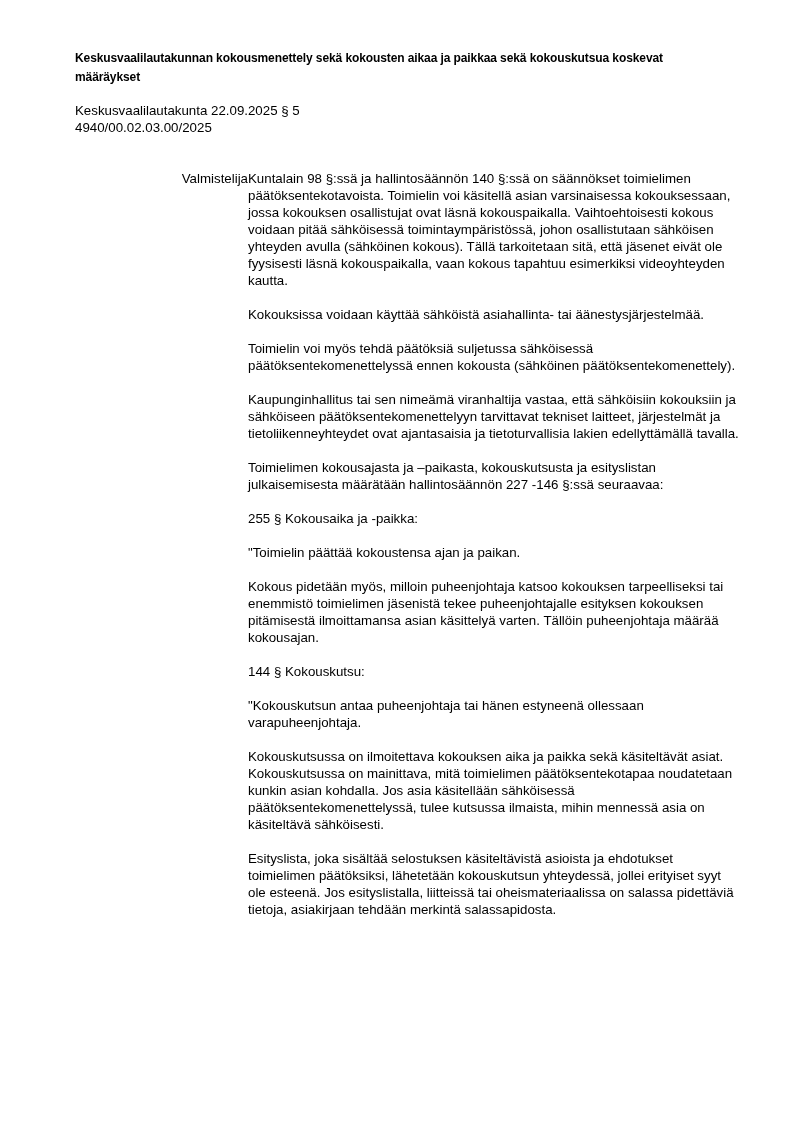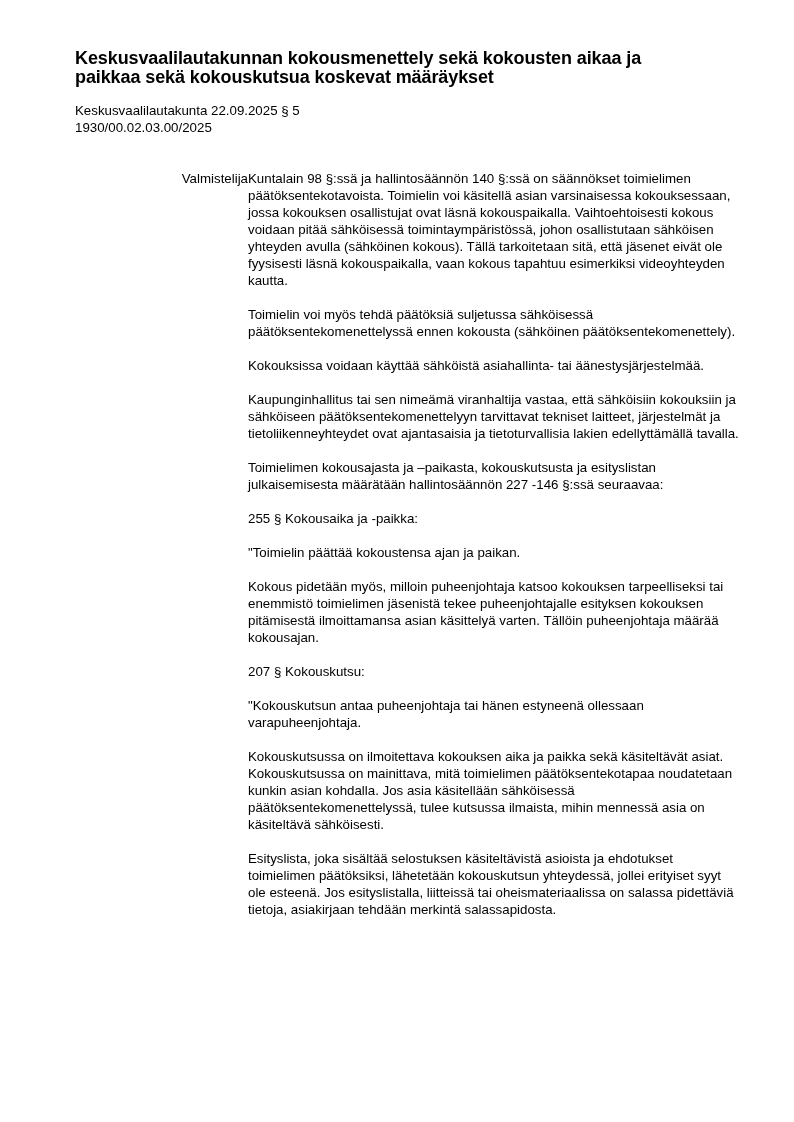--- a/index.html
+++ b/index.html
@@ -14,21 +14,21 @@
     background: #ffffff;
     box-sizing: border-box;
     padding: 49px 0 0 75px;
     color: #000000;
     font-family: "Liberation Sans", "DejaVu Sans", sans-serif;
     font-size: 13.3px;
     line-height: 17px;
     overflow: hidden;
   }
   .doc-title {
-    font-size: 18px;
+    font-size: 12px;
     line-height: 19px;
     font-weight: bold;
     margin: 0 0 15px 0;
     width: 592px;
     letter-spacing: -0.1px;
   }
   .meta-block {
     margin: 0 0 34px 0;
   }
   .meta-block div {
@@ -56,46 +56,46 @@
 </style>
 </head>
 <body>
 
 <div class="page">
 
   <h1 class="doc-title">Keskusvaalilautakunnan kokousmenettely sekä kokousten aikaa ja paikkaa sekä kokouskutsua koskevat määräykset</h1>
 
   <div class="meta-block">
     <div>Keskusvaalilautakunta 22.09.2025 § 5</div>
-    <div>1930/00.02.03.00/2025</div>
+    <div>4940/00.02.03.00/2025</div>
   </div>
 
   <div class="content-row">
     <div class="label-col">Valmistelija</div>
 
     <div class="body-col">
 
       <p>Kuntalain 98 §:ssä ja hallintosäännön 140 §:ssä on säännökset toimielimen päätöksentekotavoista. Toimielin voi käsitellä asian varsinaisessa kokouksessaan, jossa kokouksen osallistujat ovat läsnä kokouspaikalla. Vaihtoehtoisesti kokous voidaan pitää sähköisessä toimintaympäristössä, johon osallistutaan sähköisen yhteyden avulla (sähköinen kokous). Tällä tarkoitetaan sitä, että jäsenet eivät ole fyysisesti läsnä kokouspaikalla, vaan kokous tapahtuu esimerkiksi videoyhteyden kautta.</p>
 
+      <p>Kokouksissa voidaan käyttää sähköistä asiahallinta- tai äänestysjärjestelmää.</p>
+
       <p>Toimielin voi myös tehdä päätöksiä suljetussa sähköisessä päätöksentekomenettelyssä ennen kokousta (sähköinen päätöksentekomenettely).</p>
-
-      <p>Kokouksissa voidaan käyttää sähköistä asiahallinta- tai äänestysjärjestelmää.</p>
 
       <p>Kaupunginhallitus tai sen nimeämä viranhaltija vastaa, että sähköisiin kokouksiin ja sähköiseen päätöksentekomenettelyyn tarvittavat tekniset laitteet, järjestelmät ja tietoliikenneyhteydet ovat ajantasaisia ja tietoturvallisia lakien edellyttämällä tavalla.</p>
 
       <p>Toimielimen kokousajasta ja –paikasta, kokouskutsusta ja esityslistan julkaisemisesta määrätään hallintosäännön 227 -146 §:ssä seuraavaa:</p>
 
       <p>255 § Kokousaika ja -paikka:</p>
 
       <p>"Toimielin päättää kokoustensa ajan ja paikan.</p>
 
       <p>Kokous pidetään myös, milloin puheenjohtaja katsoo kokouksen tarpeelliseksi tai enemmistö toimielimen jäsenistä tekee puheenjohtajalle esityksen kokouksen pitämisestä ilmoittamansa asian käsittelyä varten. Tällöin puheenjohtaja määrää kokousajan.</p>
 
 
-      <p>207 § Kokouskutsu:</p>
+      <p>144 § Kokouskutsu:</p>
 
       <p>"Kokouskutsun antaa puheenjohtaja tai hänen estyneenä ollessaan varapuheenjohtaja.</p>
 
       <p>Kokouskutsussa on ilmoitettava kokouksen aika ja paikka sekä käsiteltävät asiat. Kokouskutsussa on mainittava, mitä toimielimen päätöksentekotapaa noudatetaan kunkin asian kohdalla. Jos asia käsitellään sähköisessä päätöksentekomenettelyssä, tulee kutsussa ilmaista, mihin mennessä asia on käsiteltävä sähköisesti.</p>
 
       <p>Esityslista, joka sisältää selostuksen käsiteltävistä asioista ja ehdotukset toimielimen päätöksiksi, lähetetään kokouskutsun yhteydessä, jollei erityiset syyt ole esteenä. Jos esityslistalla, liitteissä tai oheismateriaalissa on salassa pidettäviä tietoja, asiakirjaan tehdään merkintä salassapidosta.</p>
     </div>
   </div>
 
 </div>

